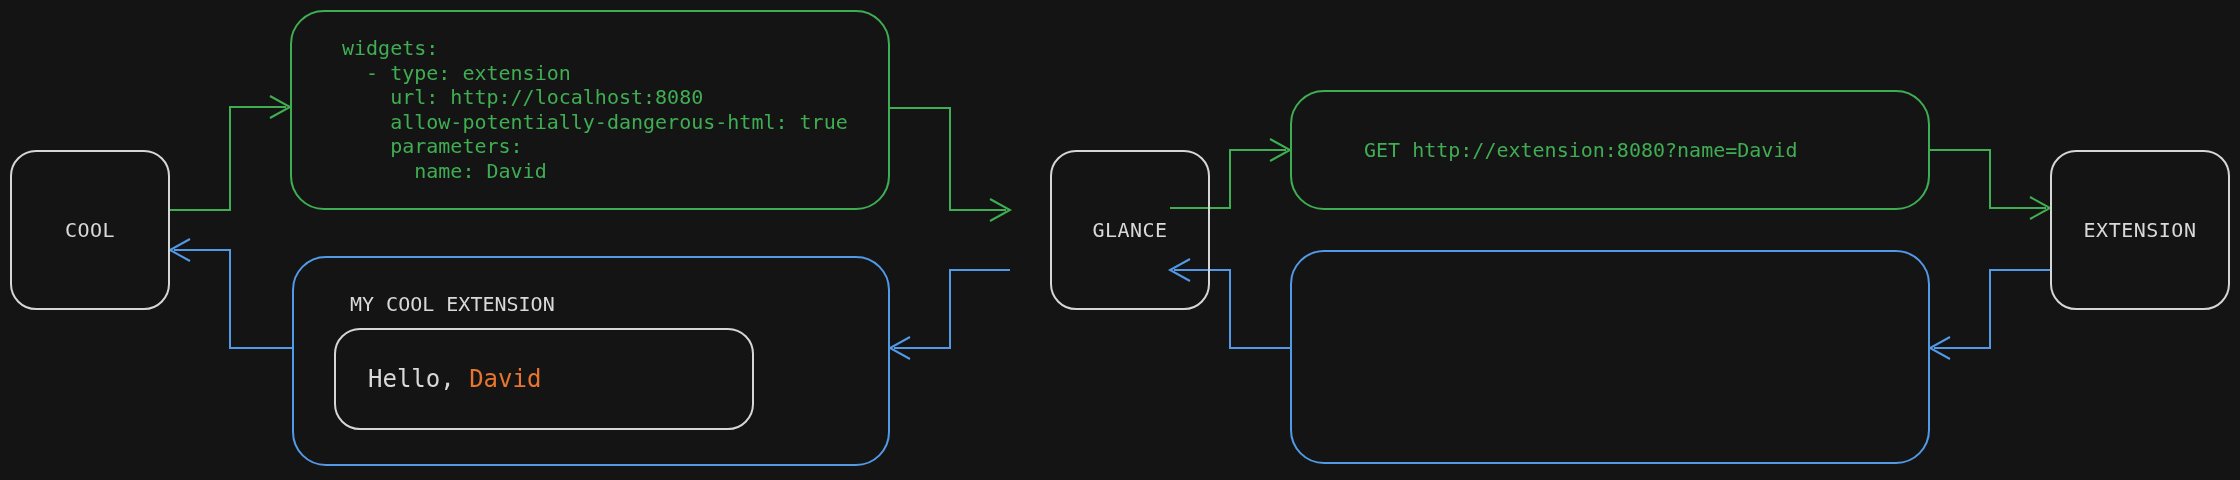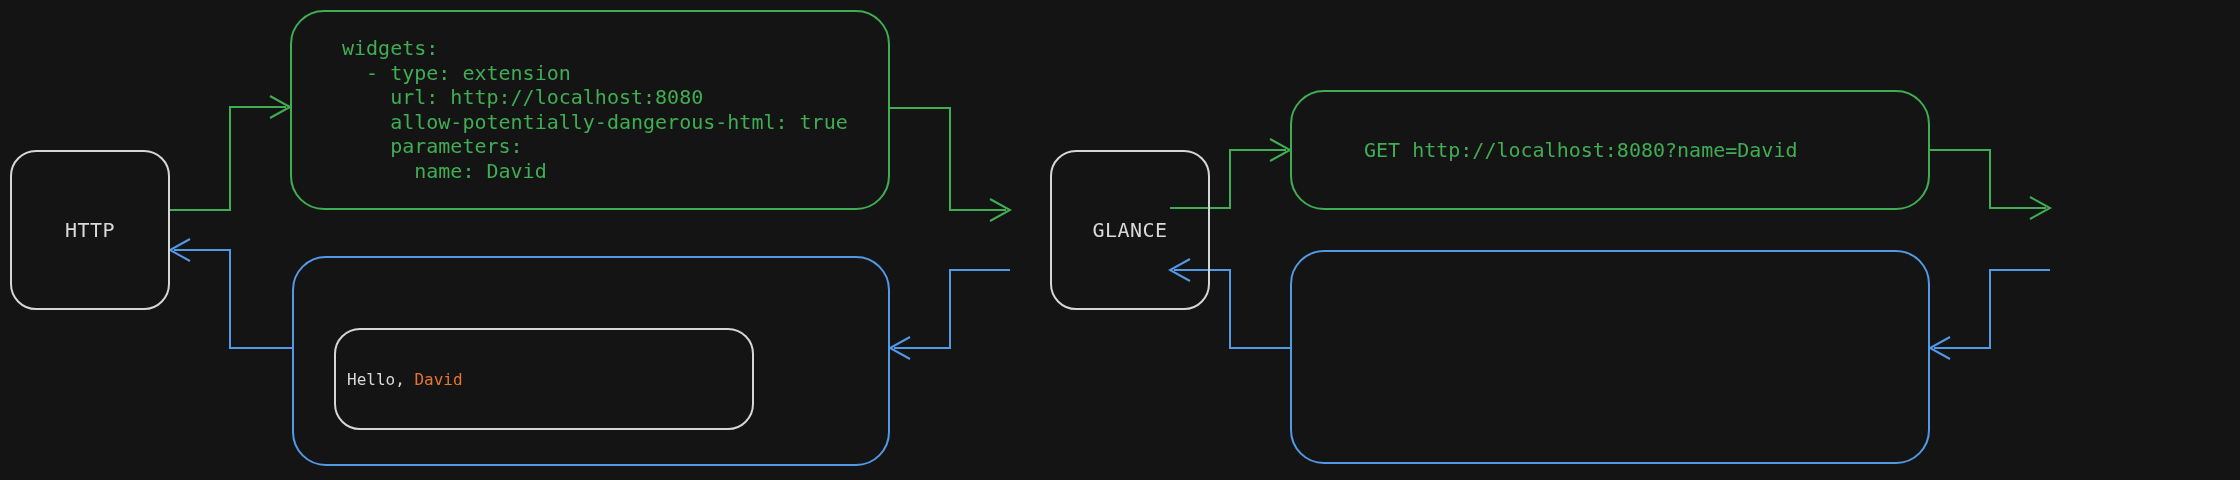--- a/index.html
+++ b/index.html
@@ -46,22 +46,22 @@
   #widget-title{
     position:absolute;left:350px;top:292px;
     color:#d9d9d9;font-size:20px;white-space:pre;
   }
   #widget-inner-box{
     left:334px;top:328px;width:420px;height:102px;
     border-radius:26px;
     display:flex;align-items:center;
   }
   #widget-greeting{
-    padding-left:11px;
-    color:#d9d9d9;font-size:16px;white-space:pre;
+    padding-left:32px;
+    color:#d9d9d9;font-size:24px;white-space:pre;
   }
   #greeting-name{color:#e8752f;}
   #arrows{position:absolute;left:0;top:0;width:2240px;height:480px;pointer-events:none;}
   #arrows path{fill:none;stroke-width:2px;}
   #arrows .g{stroke:#3fae53;}
   #arrows .b{stroke:#5299e6;}
 </style>
 </head>
 <body>
 
@@ -81,35 +81,37 @@
     <path class="b" d="M2050 270 H1990 V348 H1934"></path>
     <path class="b" d="M1950 337 L1930 348 L1950 359"></path>
     <path class="b" d="M1291 348 H1230 V270 H1174"></path>
     <path class="b" d="M1190 259 L1170 270 L1190 281"></path>
     <path class="b" d="M1010 270 H950 V348 H894"></path>
     <path class="b" d="M910 337 L890 348 L910 359"></path>
     <path class="b" d="M292 348 H230 V250 H174"></path>
     <path class="b" d="M190 239 L170 250 L190 261"></path>
   </svg>
 
-  <div class="box node" id="user-node">HTTP</div>
+  <div class="box node" id="user-node">COOL</div>
   <div class="box node" id="glance-node">GLANCE</div>
+  <div class="box node" id="extension-node">EXTENSION</div>
 
   <div class="box green-box" id="config-box"></div>
   <div class="code green" id="config-code">widgets:
   - type: extension
     url: http://localhost:8080
     allow-potentially-dangerous-html: true
     parameters:
       name: David</div>
 
   <div class="box green-box" id="request-box">
-    <div class="code green" id="request-code">GET http://localhost:8080?name=David</div>
+    <div class="code green" id="request-code">GET http://extension:8080?name=David</div>
   </div>
 
   <div class="box blue-box" id="response-box"></div>
 
   <div class="box blue-box" id="widget-box"></div>
+  <div id="widget-title">MY COOL EXTENSION</div>
   <div class="box" id="widget-inner-box">
     <div id="widget-greeting"><span>Hello, </span><span id="greeting-name">David</span></div>
   </div>
 
 </div>
 
 </body></html>

